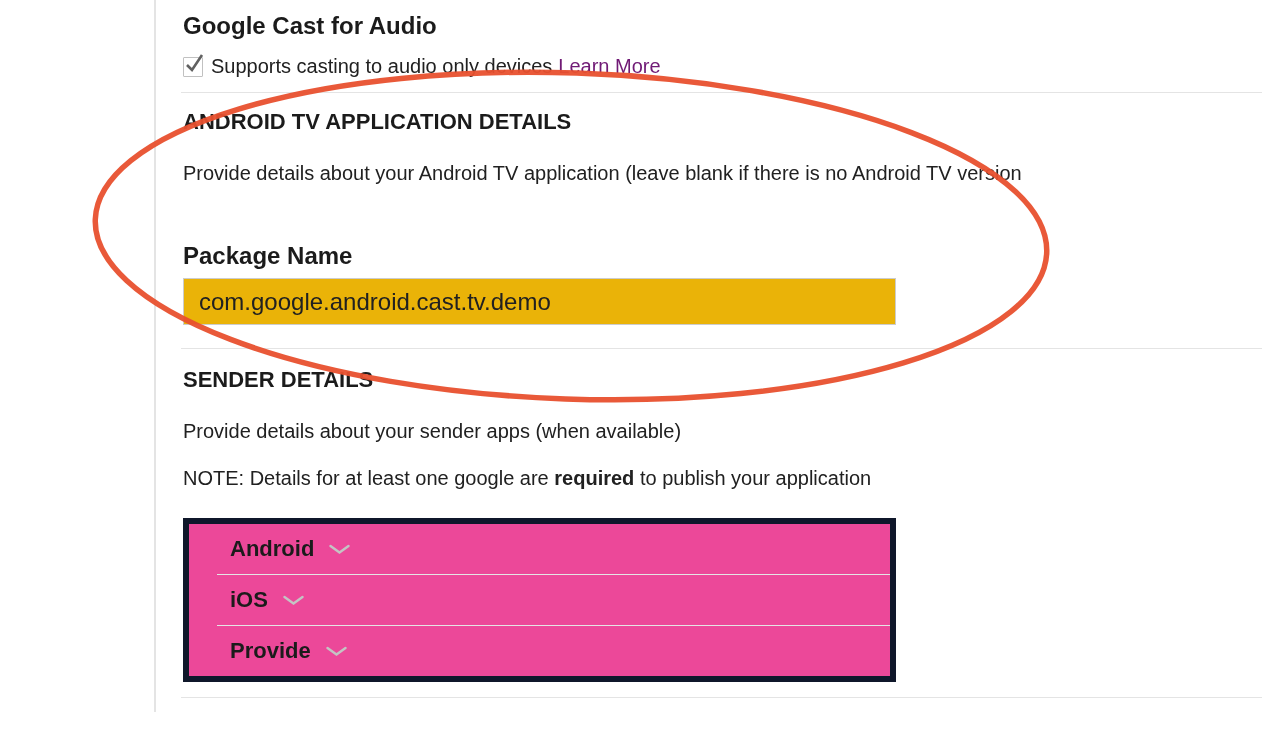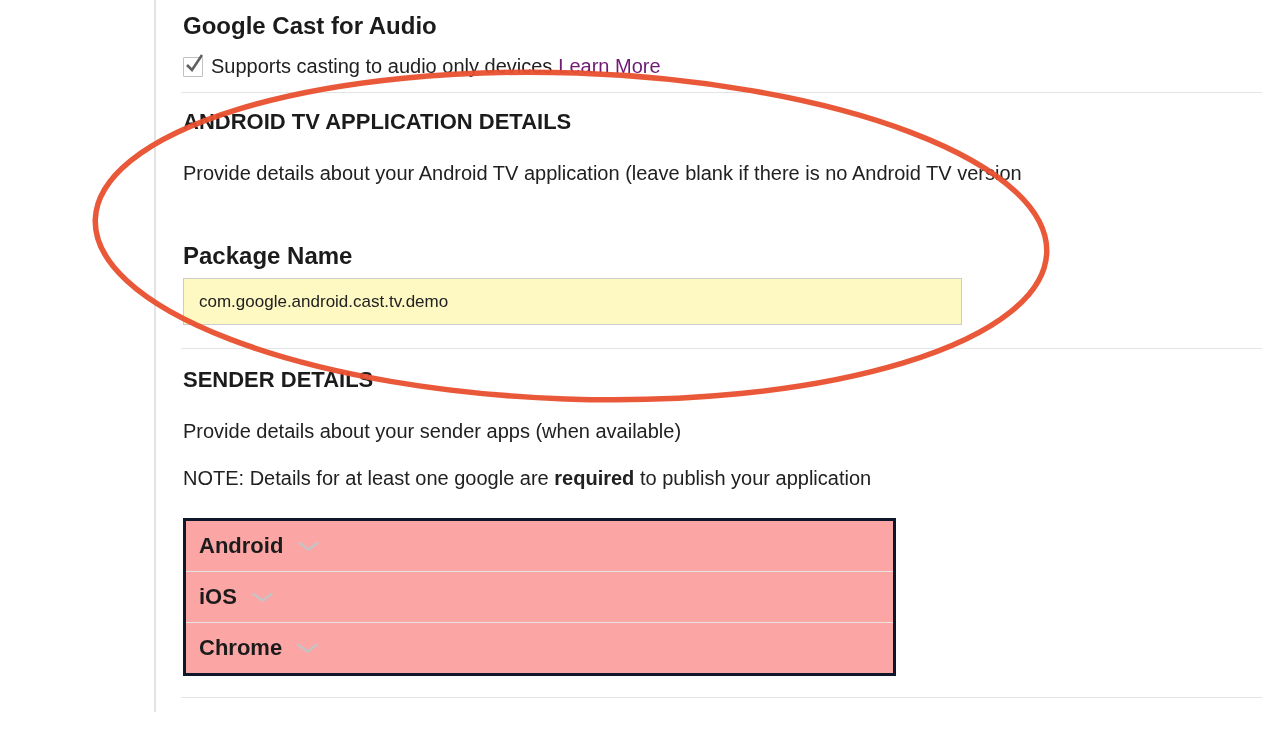--- a/index.html
+++ b/index.html
@@ -17,28 +17,28 @@
   .checkbox-row{display:flex;align-items:center;}
   .checkbox{
     width:18px;height:18px;border:1px solid #c1c1c1;border-radius:1px;
     position:relative;background:#fff;flex:0 0 auto;cursor:pointer;
   }
   .checkbox svg{position:absolute;left:1px;top:-5px;overflow:visible;}
   .checkbox-row .lbl{margin-left:8px;}
   .link{color:#701a75;text-decoration:none;cursor:pointer;}
   .para{line-height:26px;white-space:nowrap;}
   .pkg-input{
-    position:absolute;left:183px;top:278px;width:779px;height:47px;
+    position:absolute;left:183px;top:278px;width:713px;height:47px;
     box-sizing:border-box;border:1px solid #cccccc;border-radius:0;
     padding:0 10px 0 15px;font-family:"Liberation Sans","DejaVu Sans",sans-serif;
-    font-size:17px;color:#212121;background:#fef9c3;outline:none;
+    font-size:24px;color:#212121;background:#eab308;outline:none;
   }
   .sender-box{
     position:absolute;left:183px;top:518px;width:713px;
-    box-sizing:border-box;border:3px solid #0f172a;background:#fca5a5;
+    box-sizing:border-box;border:6px solid #0f172a;background:#ec4899;padding-left:28px;
   }
   .sender-row{display:flex;align-items:center;height:50px;padding-left:13px;cursor:pointer;}
   .sender-row + .sender-row{border-top:1px solid #e5e5e5;}
   .sender-row .row-label{font-size:22px;font-weight:bold;color:#1b1b1b;}
   .chevron{margin-left:15px;display:block;}
   .annotation-layer{position:absolute;left:0;top:0;pointer-events:none;z-index:10;}
   .note b{font-weight:bold;}
 </style>
 </head>
 <body>
@@ -86,21 +86,21 @@
       <polyline points="1.5,2 10.5,8.5 19.5,2" fill="none" stroke="#c4c4c4" stroke-width="2.4" stroke-linecap="round"></polyline>
     </svg>
   </div>
   <div class="sender-row">
     <span class="row-label">iOS</span>
     <svg class="chevron" width="21" height="11">
       <polyline points="1.5,2 10.5,8.5 19.5,2" fill="none" stroke="#c4c4c4" stroke-width="2.4" stroke-linecap="round"></polyline>
     </svg>
   </div>
   <div class="sender-row">
-    <span class="row-label">Chrome</span>
+    <span class="row-label">Provide</span>
     <svg class="chevron" width="21" height="11">
       <polyline points="1.5,2 10.5,8.5 19.5,2" fill="none" stroke="#c4c4c4" stroke-width="2.4" stroke-linecap="round"></polyline>
     </svg>
   </div>
 </div>
 
 <div class="divider" style="top:697px;"></div>
 
 <svg class="annotation-layer" width="1268" height="734" viewBox="0 0 1268 734">
   <g transform="rotate(2 571 236)">

